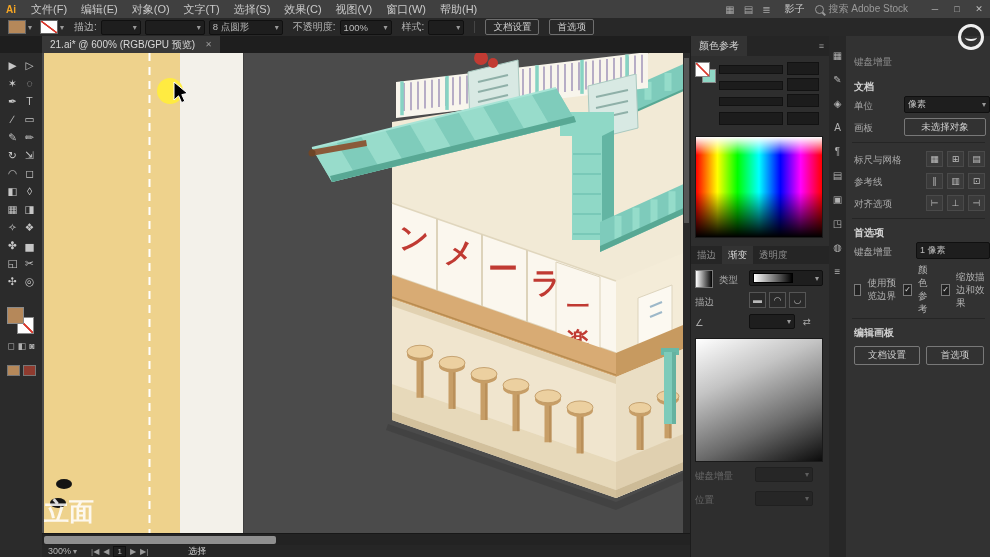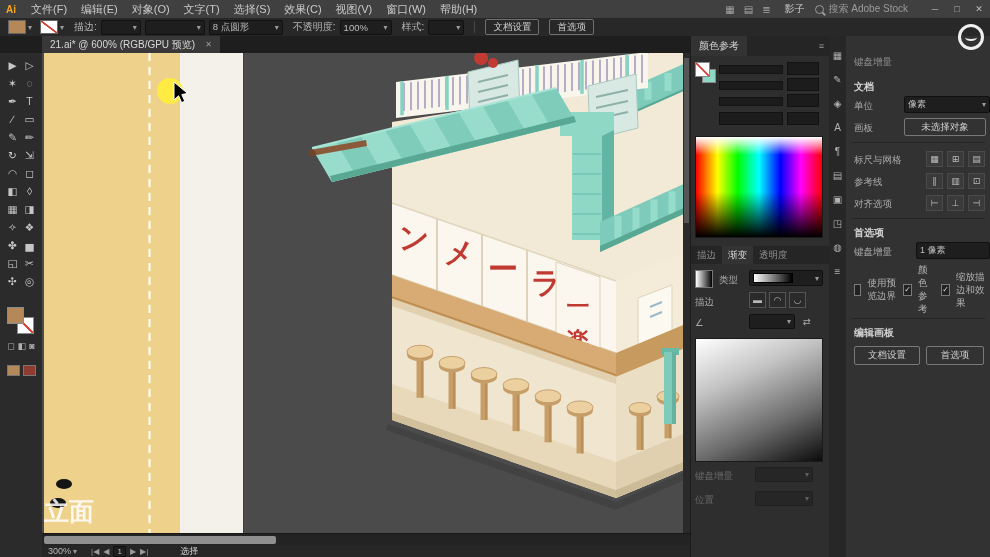--- a/index.html
+++ b/index.html
@@ -56,21 +56,21 @@
   .sign-ch-sm{font-size:23px;font-weight:bold;fill:#c03a32;text-anchor:middle;}
   .overlay-t{font-size:25px;font-weight:bold;fill:rgba(255,255,255,0.85);}
   
   #hscroll{position:absolute;left:42px;top:533px;width:648px;height:12px;background:#232323;border-top:1px solid #181818;}
   #hthumb{position:absolute;left:2px;top:2px;width:232px;height:8px;background:#8f8f8f;border-radius:2px;}
   #statusrow{position:absolute;left:42px;top:545px;width:648px;height:12px;background:#262626;display:flex;
              align-items:center;font-size:9px;color:#b8b8b8;}
   #statusrow .zoom{margin-left:6px;}
   #statusrow .nav{display:flex;gap:4px;margin-left:14px;font-size:8px;color:#9a9a9a;align-items:center;}
   #statusrow .navbox{background:#1e1e1e;border:1px solid #101010;padding:0 3px;height:9px;line-height:9px;color:#bdbdbd;}
-  #statusrow .tool{margin-left:32px;color:#d0d0d0;}
+  #statusrow .tool{margin-left:40px;color:#d0d0d0;}
   
   #dock{position:absolute;left:690px;top:36px;width:300px;height:521px;background:#2d2d2d;border-left:1px solid #1c1c1c;}
   .col1{position:absolute;left:0;top:0;width:138px;height:521px;background:#2e2e2e;border-right:1px solid #232323;}
   .strip{position:absolute;left:138px;top:0;width:17px;height:521px;background:#272727;border-right:1px solid #1f1f1f;}
   #dock-icons{display:flex;flex-direction:column;align-items:center;gap:13px;padding-top:14px;}
   #dock-icons .gicon{font-size:10px;color:#b2b2b2;}
   .col2{position:absolute;left:155px;top:0;width:145px;height:521px;background:#323232;}
   .p-tabs{position:absolute;left:0;top:0;width:138px;height:20px;background:#252525;display:flex;align-items:center;
           font-size:10px;color:#d2d2d2;}
   .p-tabs .t{background:#333;height:20px;display:flex;align-items:center;padding:0 8px;}

